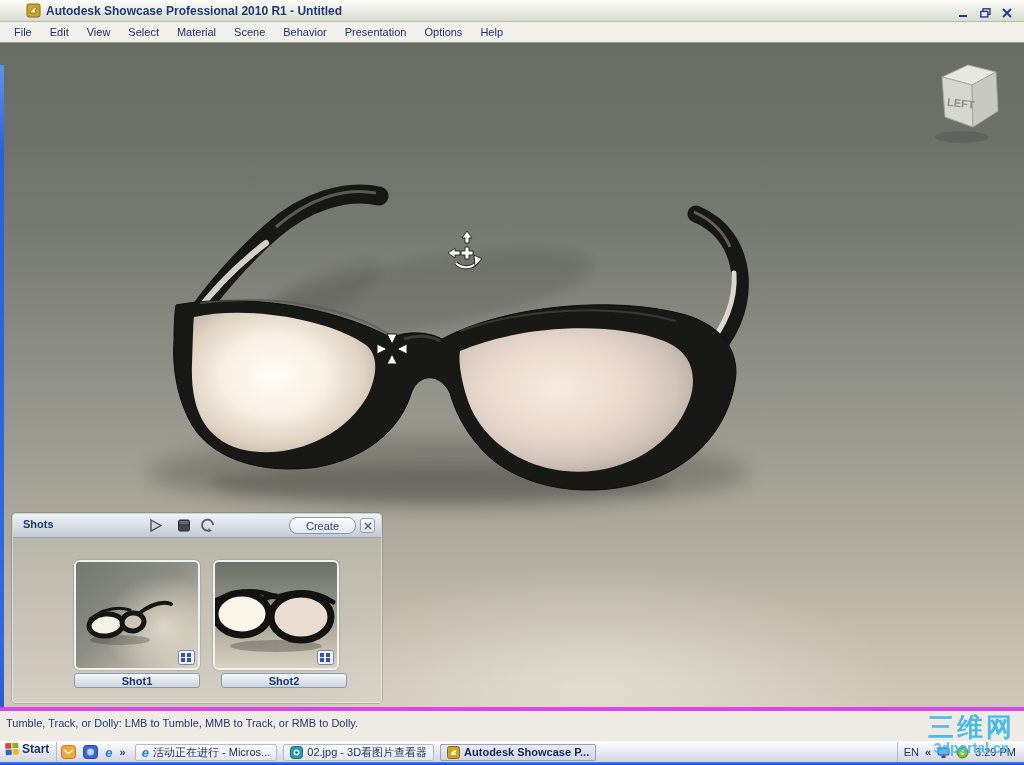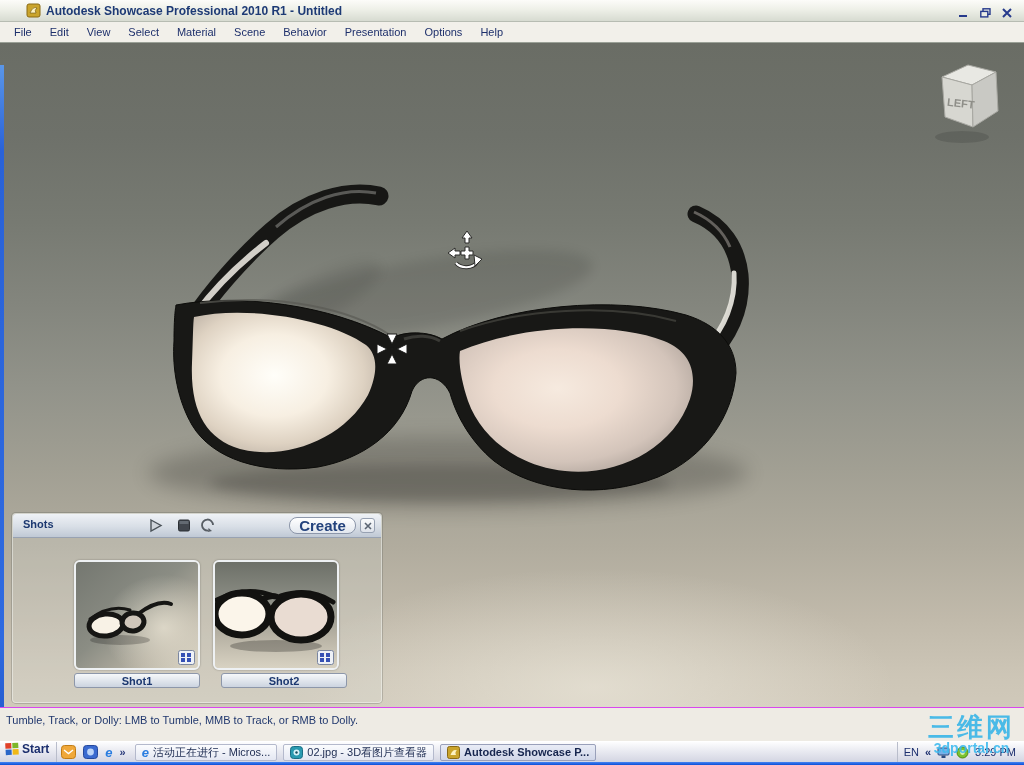--- a/index.html
+++ b/index.html
@@ -38,36 +38,36 @@
     background:rgba(226,229,224,0.20);border:1px solid rgba(250,252,250,0.45);
     box-shadow:0 0 0 1px rgba(80,85,80,0.25);border-radius:4px;}
   .shots-header{position:absolute;left:0;top:0;right:0;height:23px;
     background:linear-gradient(180deg,#eff2f6 0%,#d8dee6 55%,#c0c9d5 100%);
     border-bottom:1px solid #98a2b2;border-radius:3px 3px 0 0;}
   .shots-title{position:absolute;left:10px;top:4px;font-size:11px;font-weight:bold;color:#1c3870;}
   .hicon{position:absolute;top:3px;width:18px;height:17px;}
   .hicon.play{left:134px;} .hicon.stop{left:162px;} .hicon.loop{left:186px;}
   .create-btn{position:absolute;left:276px;top:3px;width:67px;height:17px;box-sizing:border-box;
     border:1px solid #8d97aa;border-radius:8px;background:linear-gradient(180deg,#ffffff,#e2e7ee);
-    font-size:15px;font-weight:bold;color:#23427c;display:flex;align-items:center;justify-content:center;}
+    font-size:11px;font-weight:normal;color:#23427c;display:flex;align-items:center;justify-content:center;}
   .close-btn{position:absolute;left:347px;top:4px;width:15px;height:15px;box-sizing:border-box;
     border:1px solid #97a1b2;border-radius:3px;background:linear-gradient(180deg,#fafbfc,#dde2ea);
     display:flex;align-items:center;justify-content:center;}
   .shot-thumb{position:absolute;top:46px;width:126px;height:110px;box-sizing:border-box;
     border:2px solid #eef1f3;border-radius:6px;overflow:hidden;box-shadow:0 0 2px rgba(0,0,0,.35);}
   .shot-thumb svg{display:block;}
   .shot1{left:61px;} .shot2{left:200px;}
   .shot-corner{position:absolute;right:3px;bottom:3px;}
   .shot-label{position:absolute;top:159px;width:126px;height:15px;box-sizing:border-box;
     border:1px solid #8d97aa;border-radius:3px;background:linear-gradient(180deg,#f6f8fa,#ccd4e0);
     font-size:11px;font-weight:bold;color:#1c3870;display:flex;align-items:center;justify-content:center;}
   .label1{left:61px;} .label2{left:208px;}
 
   
-  .statusbar{height:34px;background:#eeebe4;border-top:1px solid #d946ef;box-sizing:border-box;
+  .statusbar{height:34px;background:#eeebe4;border-top:4px solid #d946ef;box-sizing:border-box;
     padding:6px 0 0 6px;font-size:11px;color:#21386e;}
 
   
   .taskbar{position:relative;height:24px;box-sizing:border-box;z-index:30;
     background:linear-gradient(180deg,#fdfdfe 0%,#e9eaf1 40%,#cdcfde 100%);
     border-top:1px solid #ffffff;display:flex;align-items:center;}
   .taskbar::after{content:"";position:absolute;left:0;right:0;bottom:0;height:3px;
     background:linear-gradient(180deg,#4583f2,#0a4fd8);}
   .start-btn{display:flex;align-items:flex-start;gap:3px;padding:0 7px 3px 5px;
     font-size:12px;font-weight:bold;color:#1c2f6e;height:100%;box-sizing:border-box;}

